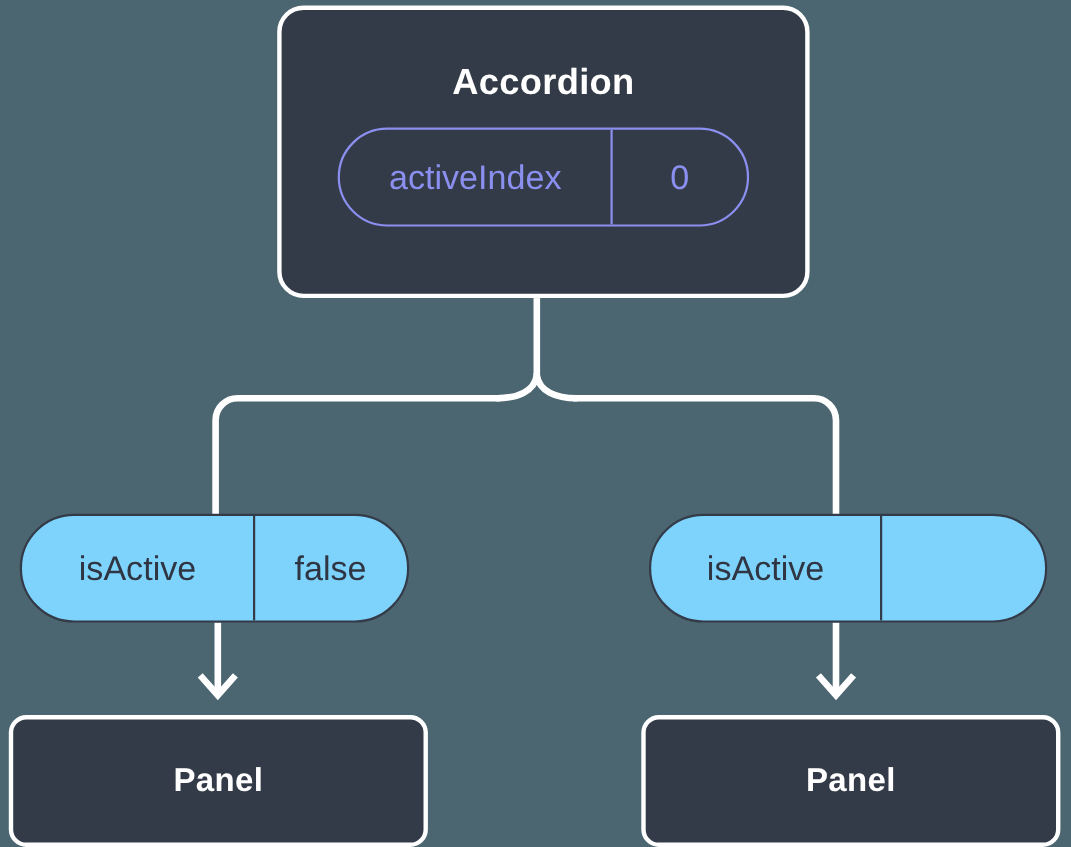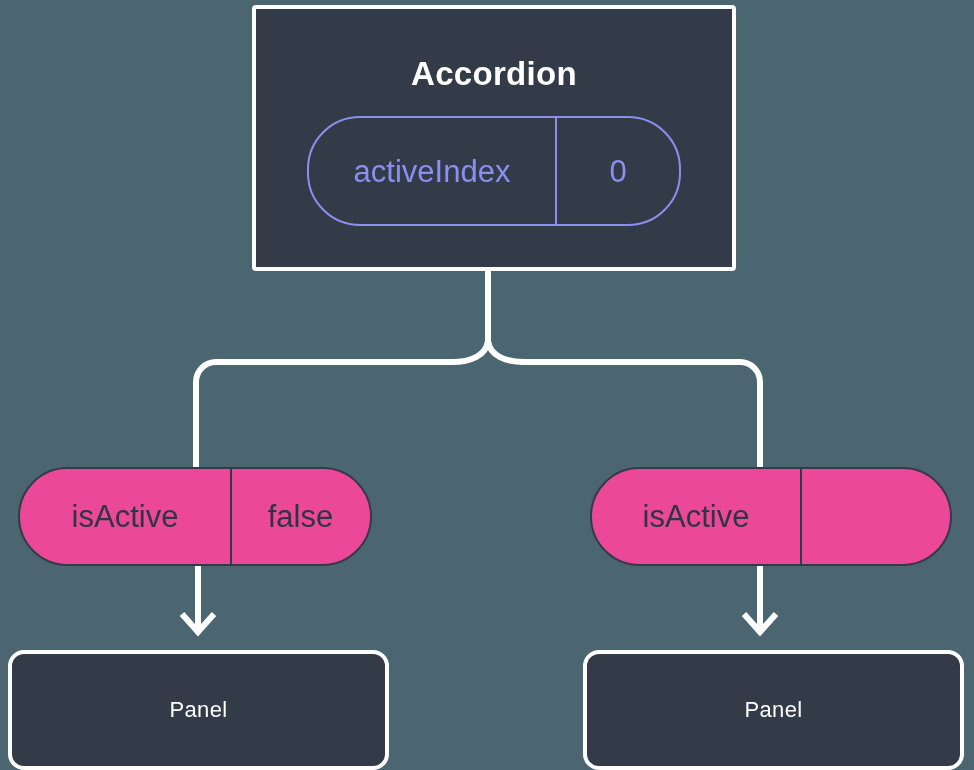--- a/index.html
+++ b/index.html
@@ -39,21 +39,21 @@
     z-index: 2;
     display: flex;
     flex-direction: column;
     align-items: center;
   }
   #accordion-card {
     left: 252px;
     top: 5px;
     width: 484px;
     height: 266px;
-    border-radius: 4px;
+    border-radius: 24px;
     justify-content: flex-start;
   }
   .card-title {
     color: #ffffff;
     font-size: 33px;
     font-weight: 700;
     letter-spacing: 0.3px;
     margin-top: 48px;
     line-height: 1;
     white-space: nowrap;
@@ -61,59 +61,59 @@
   .panel-card {
     width: 381px;
     height: 120px;
     border-radius: 16px;
     justify-content: center;
   }
   #panel-left  { left: 8px;   top: 650px; }
   #panel-right { left: 583px; top: 650px; }
   .panel-title {
     color: #ffffff;
-    font-size: 22px;
-    font-weight: 400;
+    font-size: 30px;
+    font-weight: 700;
     letter-spacing: 0.3px;
     line-height: 1;
     white-space: nowrap;
   }
 
   
   .pill {
     display: flex;
     align-items: stretch;
     position: absolute;
     z-index: 3;
   }
   #state-pill-activeindex {
     left: 307px;
     top: 116px;
     width: 374px;
-    height: 110px;
+    height: 90px;
     border: 2px solid #8b90f0;
     border-radius: 53px;
     background: transparent;
   }
   #state-pill-activeindex .pill-key,
   #state-pill-activeindex .pill-val {
     color: #8b90f0;
     font-size: 31px;
   }
   #state-pill-activeindex .pill-key {
     width: 248px;
     border-right: 2px solid #8b90f0;
   }
   #state-pill-activeindex .pill-val {
     width: 122px;
   }
 
   
   .pill-filled {
-    background: #ec4899;
+    background: #7dd3fc;
     border: 2.5px solid #343b48;
     border-radius: 52px;
     height: 99px;
   }
   .pill-filled .pill-key,
   .pill-filled .pill-val {
     color: #2f3542;
     font-size: 31px;
   }
   #pill-isactive-true {

